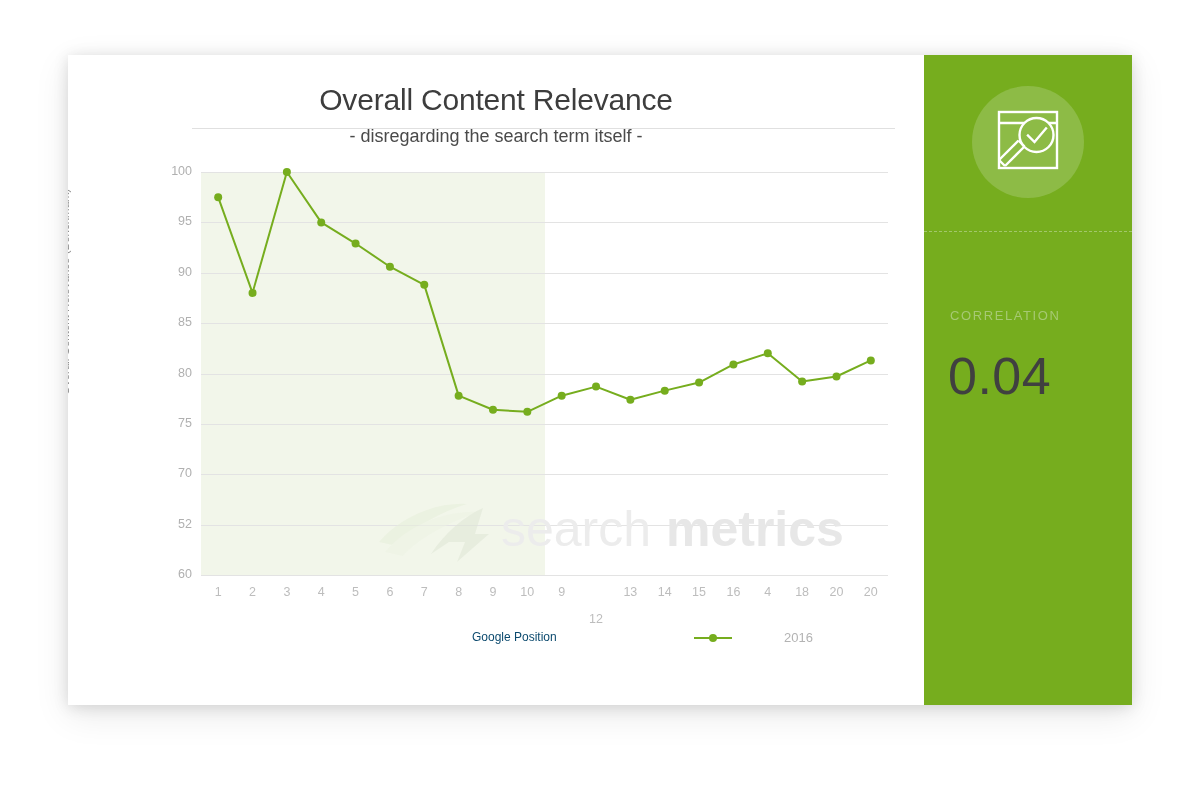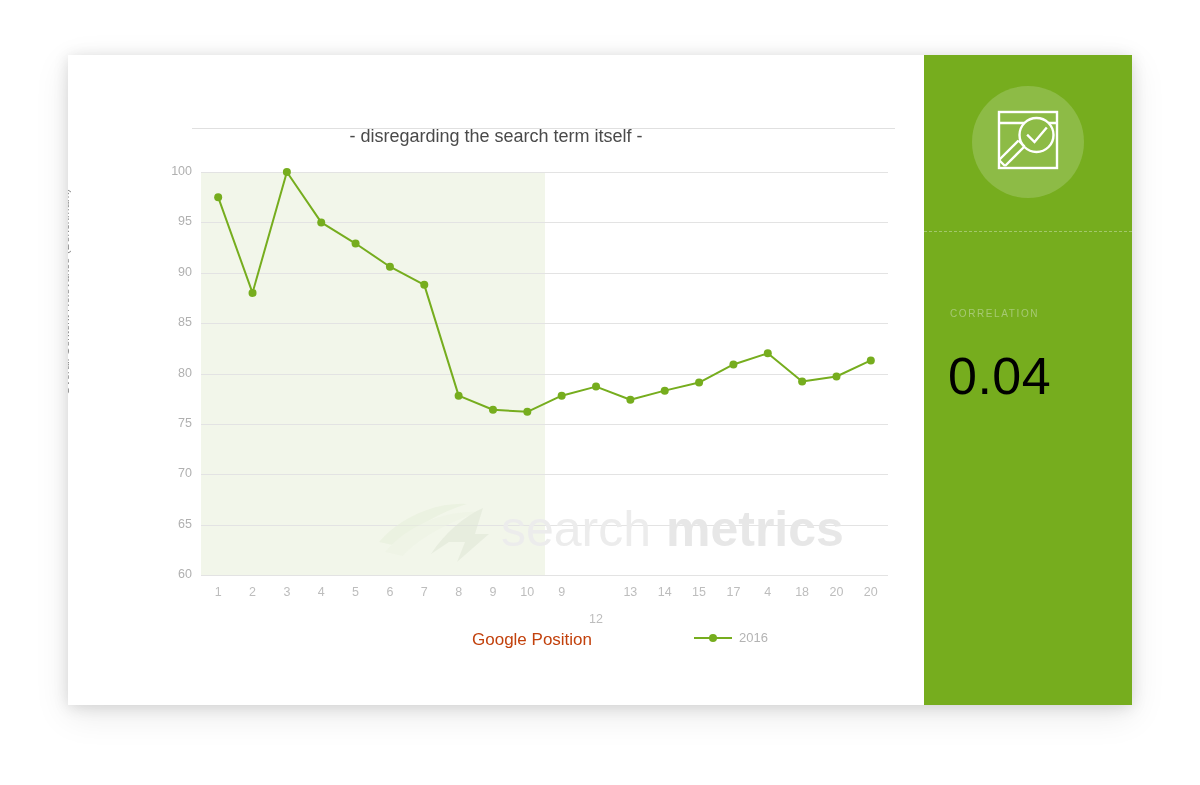--- a/index.html
+++ b/index.html
@@ -128,34 +128,35 @@
     width: 560px;
     height: 90px;
     pointer-events: none;
   }
 
   
   #xaxis-title {
     position: absolute;
     left: 404px;
     top: 575px;
-    font-size: 17px;
-    color: #c2410c;
+    font-size: 12px;
+    color: #0c4a6e;
   }
   #legend {
     position: absolute;
     left: 626px;
     top: 575px;
     display: flex;
     align-items: center;
     gap: 7px;
   }
   #legend-label {
     font-size: 13px;
     color: #b3b3b3;
+    margin-left: 45px;
   }
 
   
   #green-panel {
     position: absolute;
     left: 856px;
     top: 0;
     width: 208px;
     height: 650px;
     background: #76ad1e;
@@ -184,43 +185,44 @@
     left: 0;
     top: 176px;
     width: 208px;
     height: 0;
     border-top: 1px dashed #a2c76a;
   }
   #corr-label {
     position: absolute;
     left: 26px;
     top: 253px;
-    font-size: 10px;
+    font-size: 13px;
     letter-spacing: 1.6px;
     color: #a6c973;
   }
   #corr-value {
     position: absolute;
     left: 24px;
     top: 291px;
     font-size: 52px;
-    color: #000000;
+    color: #404040;
     font-weight: normal;
     letter-spacing: 0.5px;
   }
 </style>
 </head>
 <body>
 
 <div id="stage">
 
   <div id="card">
 
     <div id="chart-pane">
 
+      <div id="chart-title">Overall Content Relevance</div>
       <div id="chart-subtitle">- disregarding the search term itself -</div>
 
       <div id="yaxis-title">Overall Content Relevance (Benchmark)</div>
 
       <div id="plot">
         <div id="shade" style="left: 0px; width: 343.5px; background: rgb(242, 246, 234);"></div>
         <div id="gridlines">
             <div class="gridline" style="top: 403px;"></div>
             <div class="gridline" style="top: 352.625px;"></div>
             <div class="gridline" style="top: 302.25px;"></div>
@@ -264,21 +266,21 @@
             <circle cx="498.07500000000005" cy="210.56750000000005" r="4" fill="#76ad1e"></circle>
             <circle cx="532.4250000000001" cy="192.43249999999992" r="4" fill="#76ad1e"></circle>
             <circle cx="566.775" cy="181.35" r="4" fill="#76ad1e"></circle>
             <circle cx="601.125" cy="209.55999999999997" r="4" fill="#76ad1e"></circle>
             <circle cx="635.475" cy="204.52249999999998" r="4" fill="#76ad1e"></circle>
             <circle cx="669.825" cy="188.4025" r="4" fill="#76ad1e"></circle>
           </svg>
 
         <div id="yticks">
             <div class="ylabel-tick" style="top: 395px; left: -61px;">60</div>
-            <div class="ylabel-tick" style="top: 344.625px; left: -61px;">65</div>
+            <div class="ylabel-tick" style="top: 344.625px; left: -61px;">52</div>
             <div class="ylabel-tick" style="top: 294.25px; left: -61px;">70</div>
             <div class="ylabel-tick" style="top: 243.875px; left: -61px;">75</div>
             <div class="ylabel-tick" style="top: 193.5px; left: -61px;">80</div>
             <div class="ylabel-tick" style="top: 143.125px; left: -61px;">85</div>
             <div class="ylabel-tick" style="top: 92.75px; left: -61px;">90</div>
             <div class="ylabel-tick" style="top: 42.375px; left: -61px;">95</div>
             <div class="ylabel-tick" style="top: -8px; left: -61px;">100</div>
           </div>
         <div id="xticks">
             <div class="xlabel-tick" style="left: 0.175px; top: 413px;">1</div>
@@ -289,21 +291,21 @@
             <div class="xlabel-tick" style="left: 171.925px; top: 413px;">6</div>
             <div class="xlabel-tick" style="left: 206.275px; top: 413px;">7</div>
             <div class="xlabel-tick" style="left: 240.625px; top: 413px;">8</div>
             <div class="xlabel-tick" style="left: 274.975px; top: 413px;">9</div>
             <div class="xlabel-tick" style="left: 309.325px; top: 413px;">10</div>
             <div class="xlabel-tick" style="left: 343.675px; top: 413px;">9</div>
             <div class="xlabel-tick" style="left: 378.025px; top: 413px; margin-top: 27px;">12</div>
             <div class="xlabel-tick" style="left: 412.375px; top: 413px;">13</div>
             <div class="xlabel-tick" style="left: 446.725px; top: 413px;">14</div>
             <div class="xlabel-tick" style="left: 481.075px; top: 413px;">15</div>
-            <div class="xlabel-tick" style="left: 515.425px; top: 413px;">17</div>
+            <div class="xlabel-tick" style="left: 515.425px; top: 413px;">16</div>
             <div class="xlabel-tick" style="left: 549.775px; top: 413px;">4</div>
             <div class="xlabel-tick" style="left: 584.125px; top: 413px;">18</div>
             <div class="xlabel-tick" style="left: 618.475px; top: 413px;">20</div>
             <div class="xlabel-tick" style="left: 652.825px; top: 413px;">20</div>
           </div>
       </div>
 
       <div id="xaxis-title">Google Position</div>
 
       <div id="legend">

